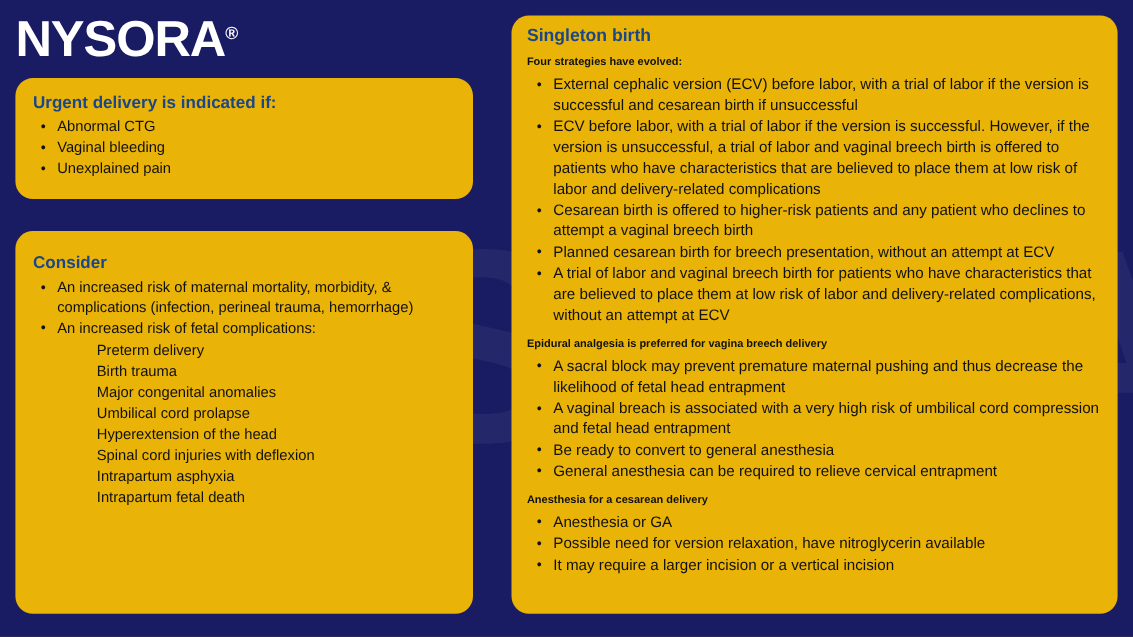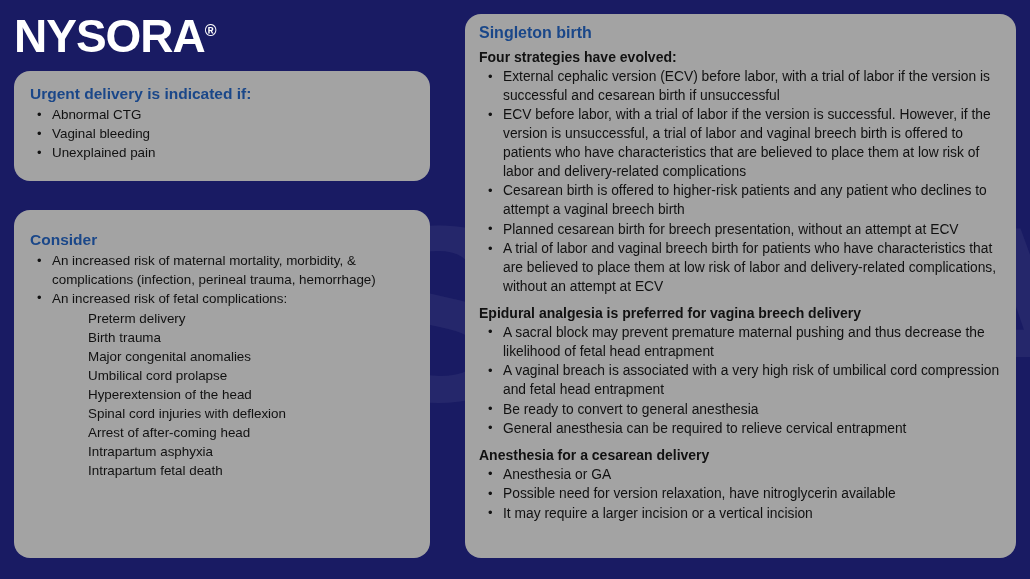--- a/index.html
+++ b/index.html
@@ -56,21 +56,21 @@
   }
   #logo .reg {
     font-size: 16px;
     vertical-align: super;
     letter-spacing: 0;
     font-weight: bold;
   }
 
   .card {
     position: absolute;
-    background: #a3a3a3;
+    background: #eab308;
     border-radius: 16px;
     box-sizing: border-box;
     overflow: hidden;
   }
 
   #card-urgent {
     left: 14px;
     top: 71px;
     width: 416px;
     height: 110px;
@@ -102,21 +102,21 @@
     margin: 0 0 3px 0;
   }
   #card-singleton .blue-head {
     font-size: 16px;
     margin-bottom: 5px;
   }
 
   .black-head {
     color: #111111;
     font-weight: bold;
-    font-size: 14px;
+    font-size: 10px;
     line-height: 20px;
     margin: 6px 0 1px 0;
   }
   .black-head.first { margin-top: 0; }
 
   ul.bullets {
     list-style: none;
     margin: 0;
     padding: 0;
   }
@@ -187,21 +187,20 @@
       <li>An increased risk of maternal mortality, morbidity, &amp; complications (infection, perineal trauma, hemorrhage)</li>
       <li>An increased risk of fetal complications:</li>
     </ul>
     <ul class="subitems">
       <li>Preterm delivery</li>
       <li>Birth trauma</li>
       <li>Major congenital anomalies</li>
       <li>Umbilical cord prolapse</li>
       <li>Hyperextension of the head</li>
       <li>Spinal cord injuries with deflexion</li>
-      <li>Arrest of after-coming head</li>
       <li>Intrapartum asphyxia</li>
       <li>Intrapartum fetal death</li>
     </ul>
   </div>
 
   <div class="card" id="card-singleton">
     <div class="blue-head">Singleton birth</div>
 
     <div class="black-head first">Four strategies have evolved:</div>
     <ul class="bullets">

